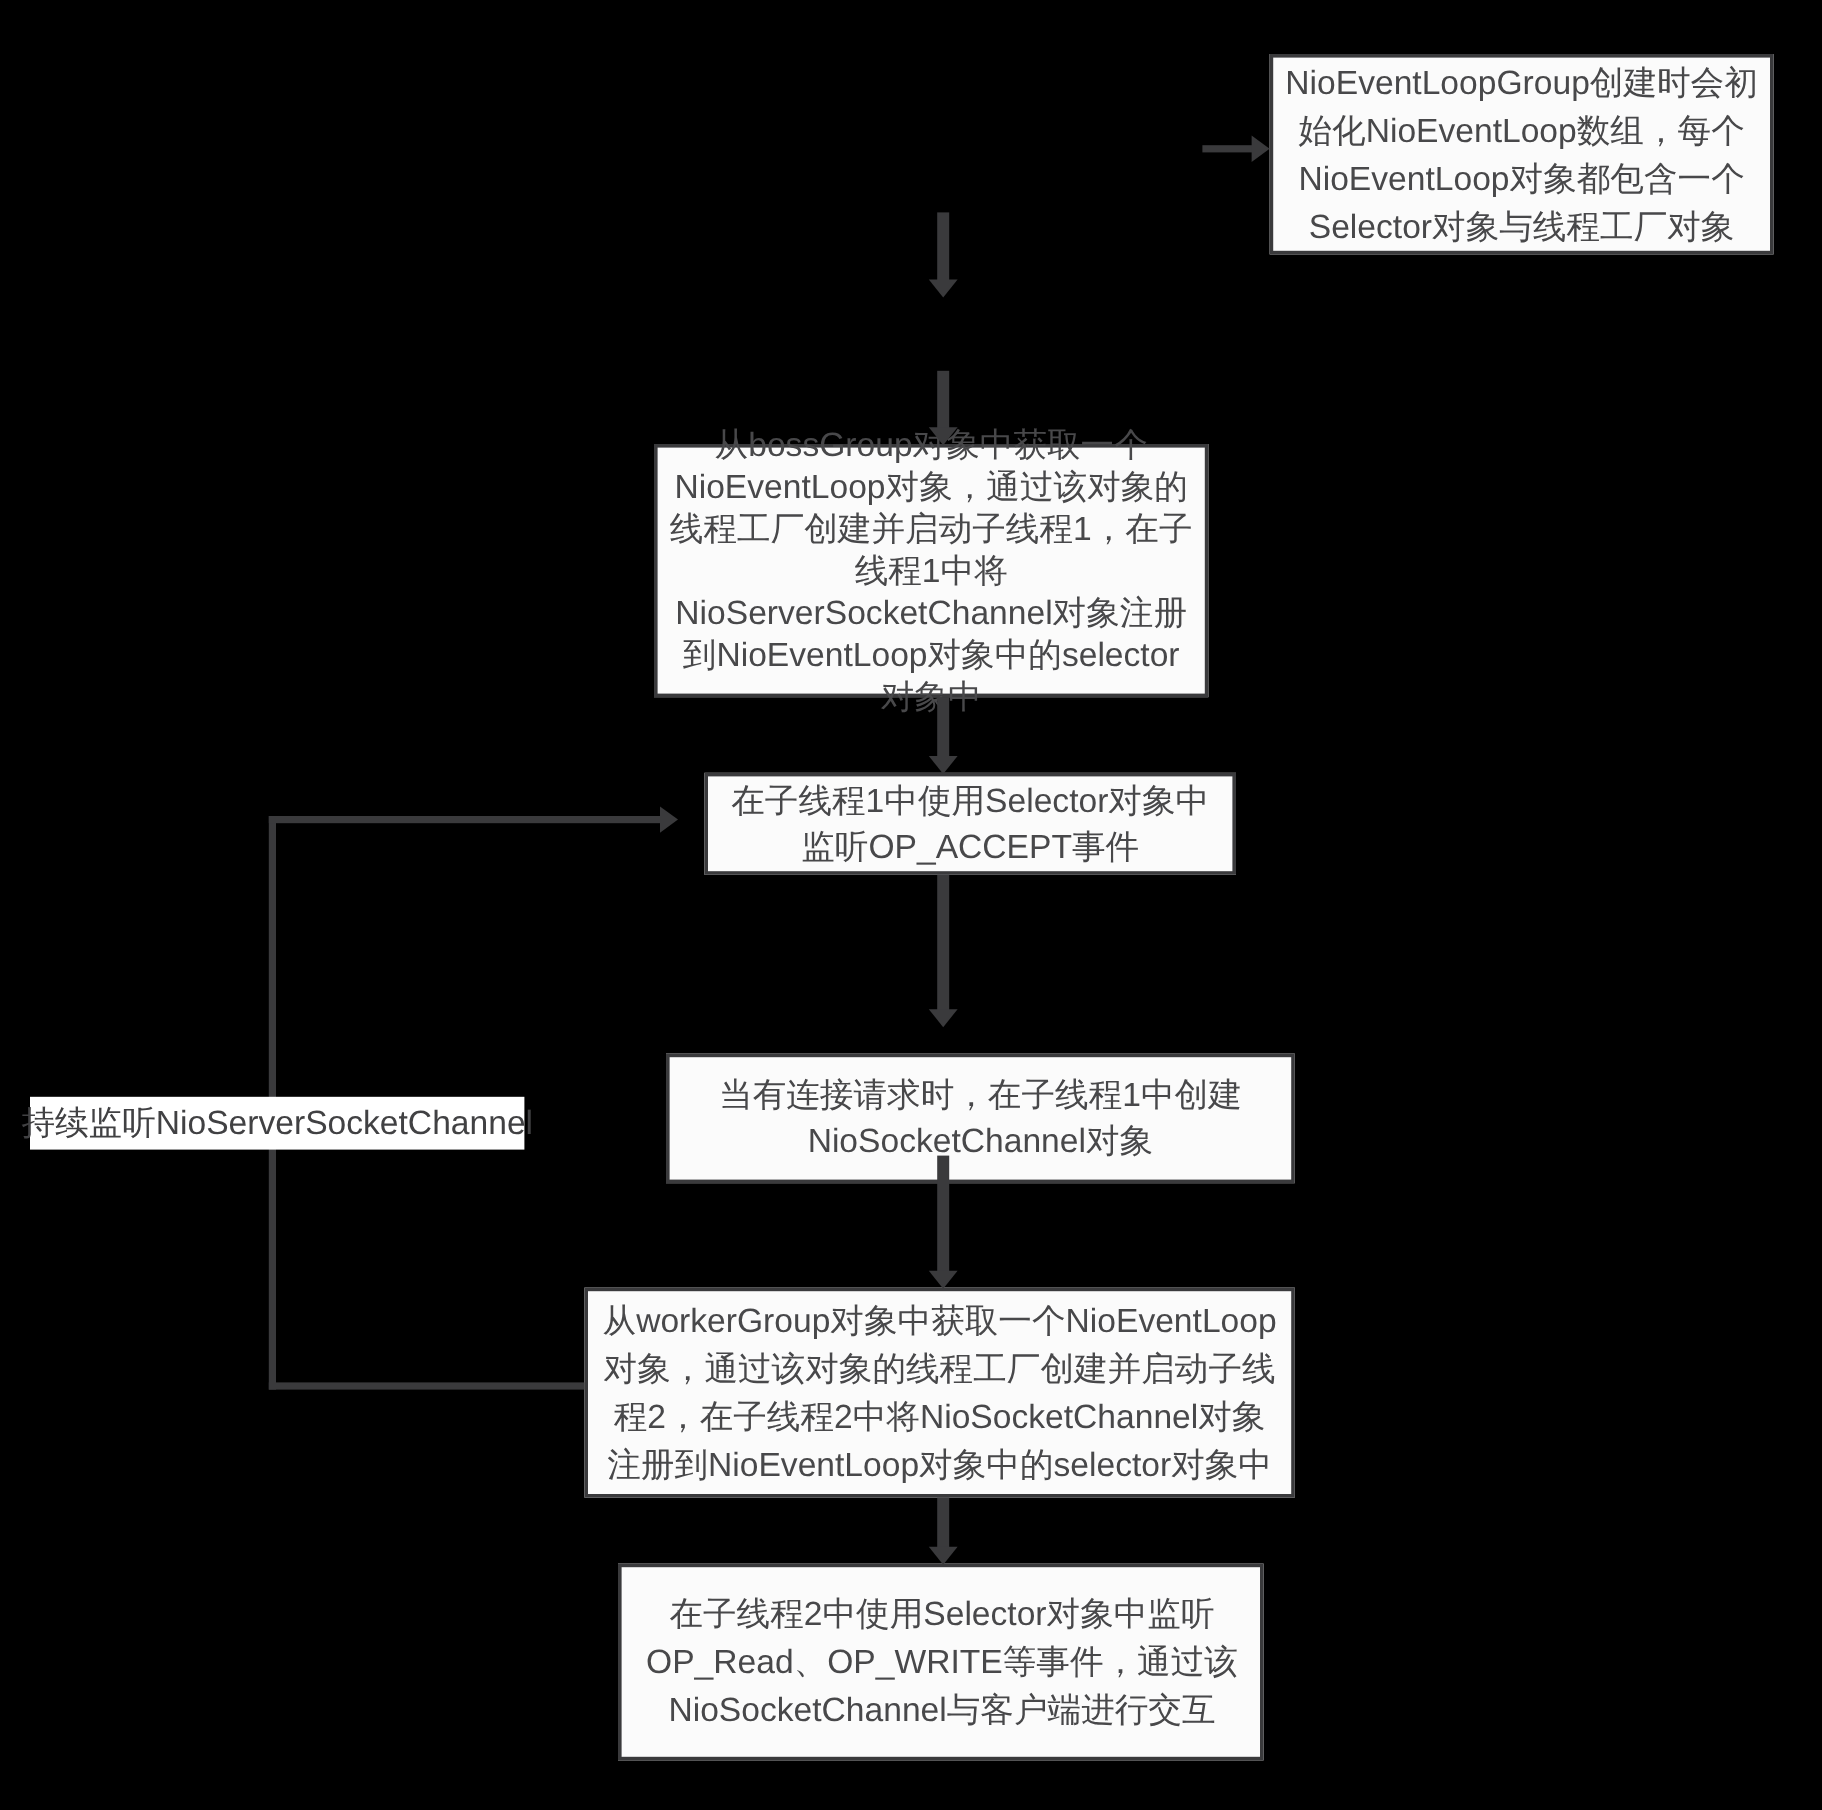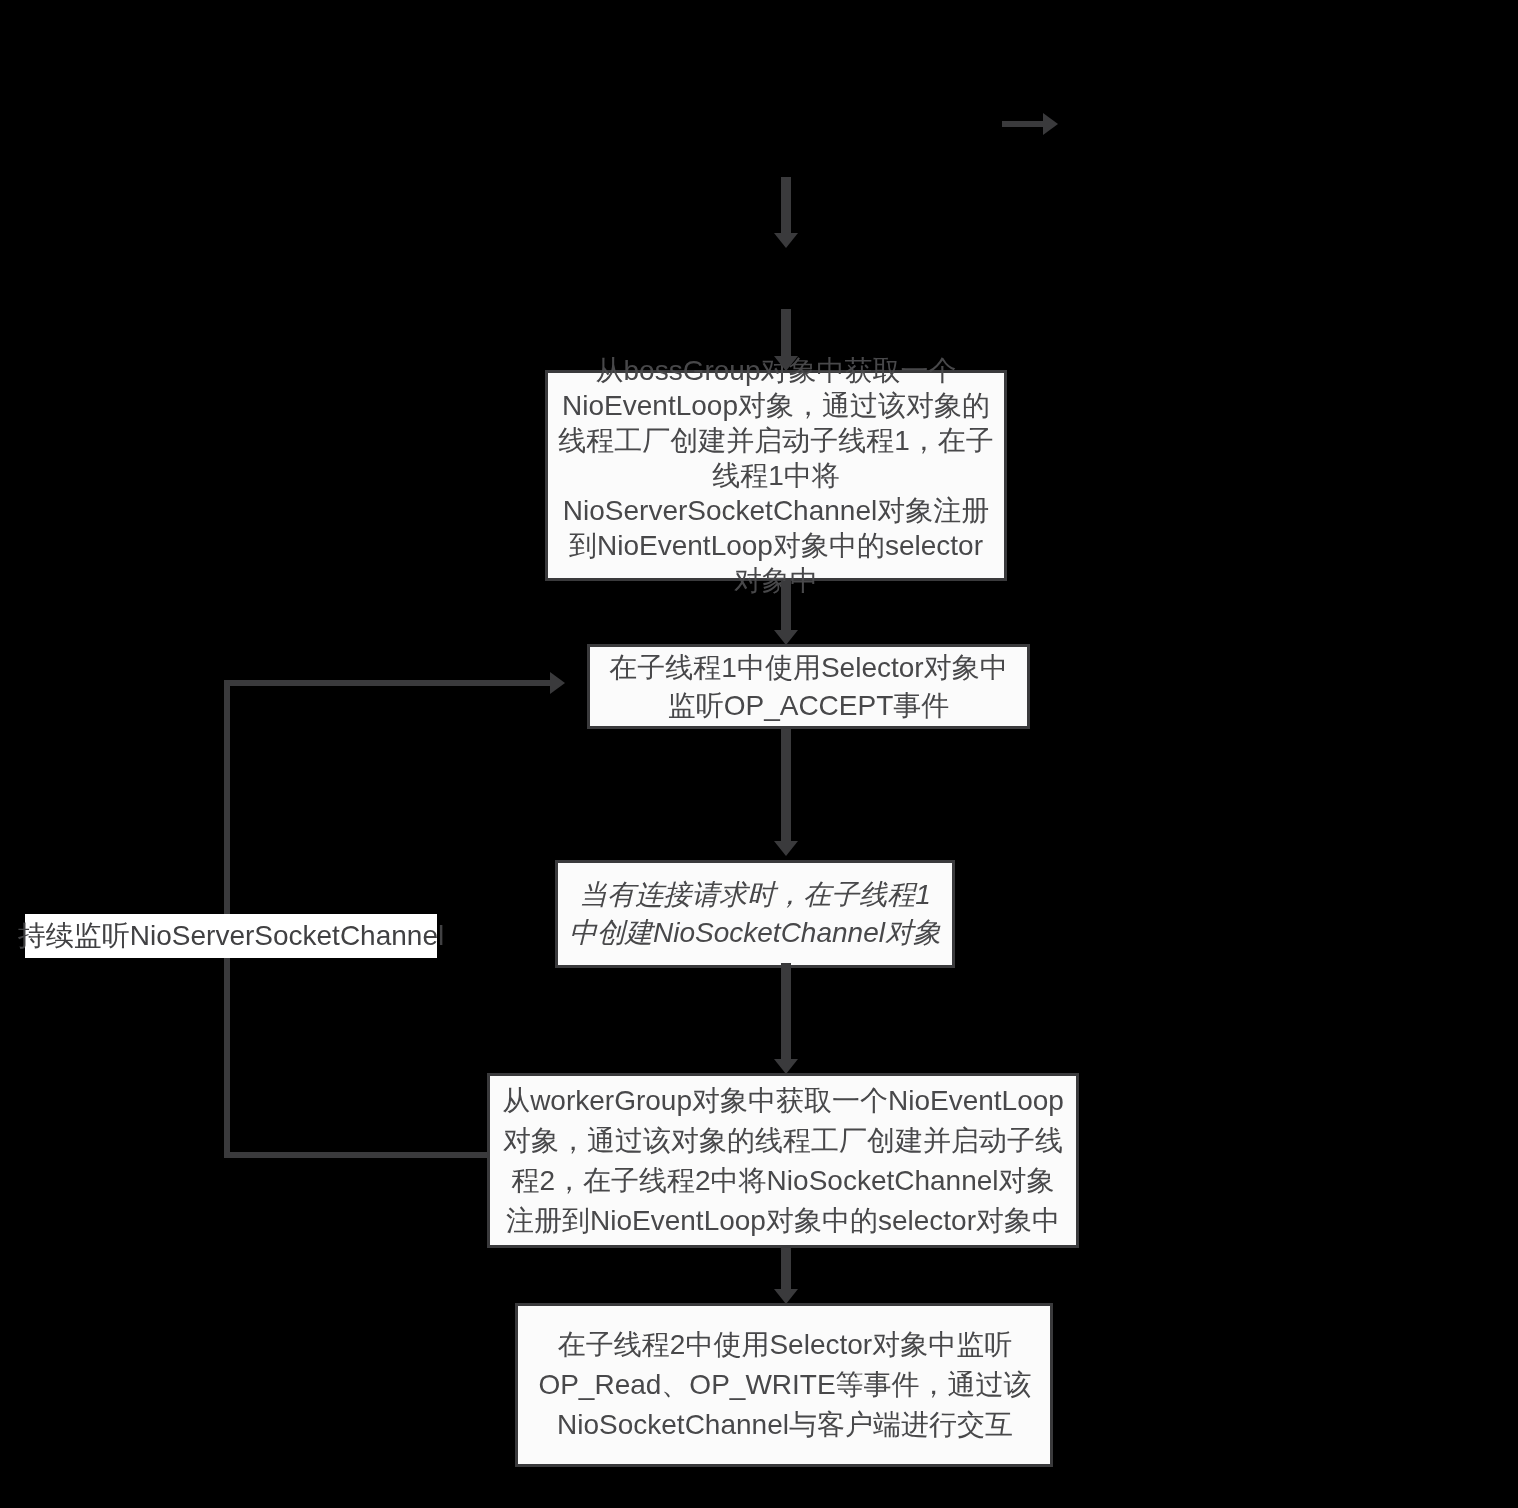--- a/index.html
+++ b/index.html
@@ -42,21 +42,21 @@
     border-top: 11px solid transparent;
     border-bottom: 11px solid transparent;
     border-left: 15px solid #3a3a3c;
   }
 
   #node-create-groups        { left: 570px;  top: 80px;   width: 432px; height: 97px; }
   #node-group-note           { left: 1058px; top: 45px;   width: 420px; height: 167px; line-height: 40px; }
   #node-create-server-channel{ left: 565px;  top: 247px;  width: 440px; height: 62px; }
   #node-boss-register        { left: 545px;  top: 370px;  width: 462px; height: 211px; line-height: 35px; }
   #node-listen-accept        { left: 565px;  top: 644px;  width: 443px; height: 85px; margin-left: 22px; }
-  #node-create-socket-channel{ left: 555px;  top: 860px;  width: 400px; height: 108px; font-style: italic; }
+  #node-create-socket-channel{ left: 555px;  top: 878px;  width: 524px; height: 108px; }
   #node-worker-register      { left: 487px;  top: 1073px; width: 592px; height: 175px; line-height: 40px; }
   #node-listen-read-write    { left: 515px;  top: 1303px; width: 538px; height: 164px; line-height: 40px; padding-left: 12px; }
 
   #conn-1-line { left: 781px; top: 177px;  height: 58px; }
   #conn-1-head { left: 774px; top: 233px; }
   #conn-2-line { left: 781px; top: 309px;  height: 49px; }
   #conn-2-head { left: 774px; top: 356px; }
   #conn-3-line { left: 781px; top: 581px;  height: 51px; }
   #conn-3-head { left: 774px; top: 630px; }
   #conn-4-line { left: 781px; top: 729px;  height: 114px; }
@@ -88,20 +88,23 @@
     z-index: 2;
     margin-top: 48px;
   }
 </style>
 </head>
 <body>
 
 <div class="canvas">
 
 
+  <div class="node" id="node-group-note">
+    <span>NioEventLoopGroup创建时会初始化NioEventLoop数组，每个NioEventLoop对象都包含一个Selector对象与线程工厂对象</span>
+  </div>
 
 
   <div class="node" id="node-boss-register">
     <span>从bossGroup对象中获取一个NioEventLoop对象，通过该对象的线程工厂创建并启动子线程1，在子线程1中将NioServerSocketChannel对象注册到NioEventLoop对象中的selector对象中</span>
   </div>
 
   <div class="node" id="node-listen-accept">
     <span>在子线程1中使用Selector对象中监听OP_ACCEPT事件</span>
   </div>
 

